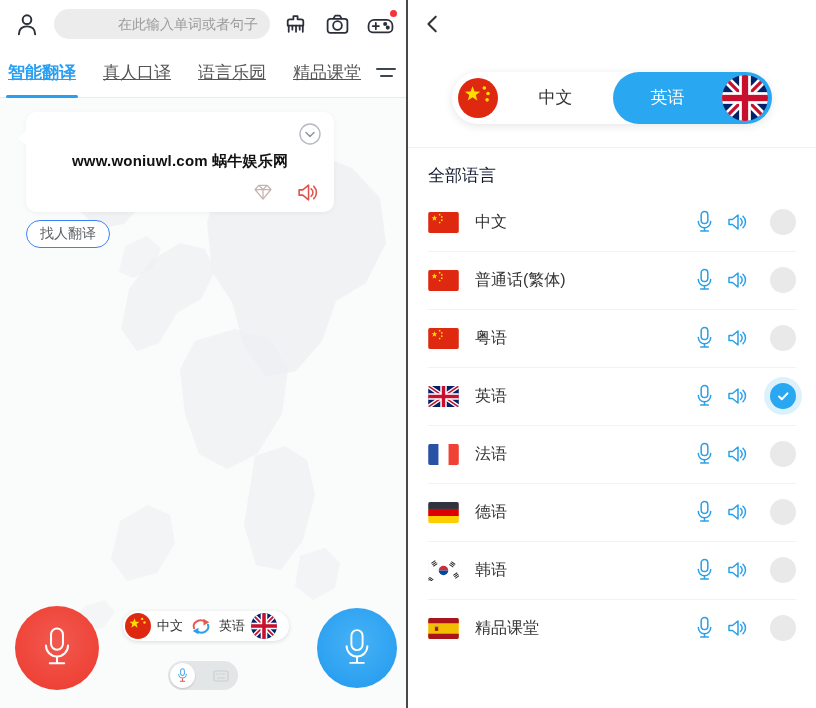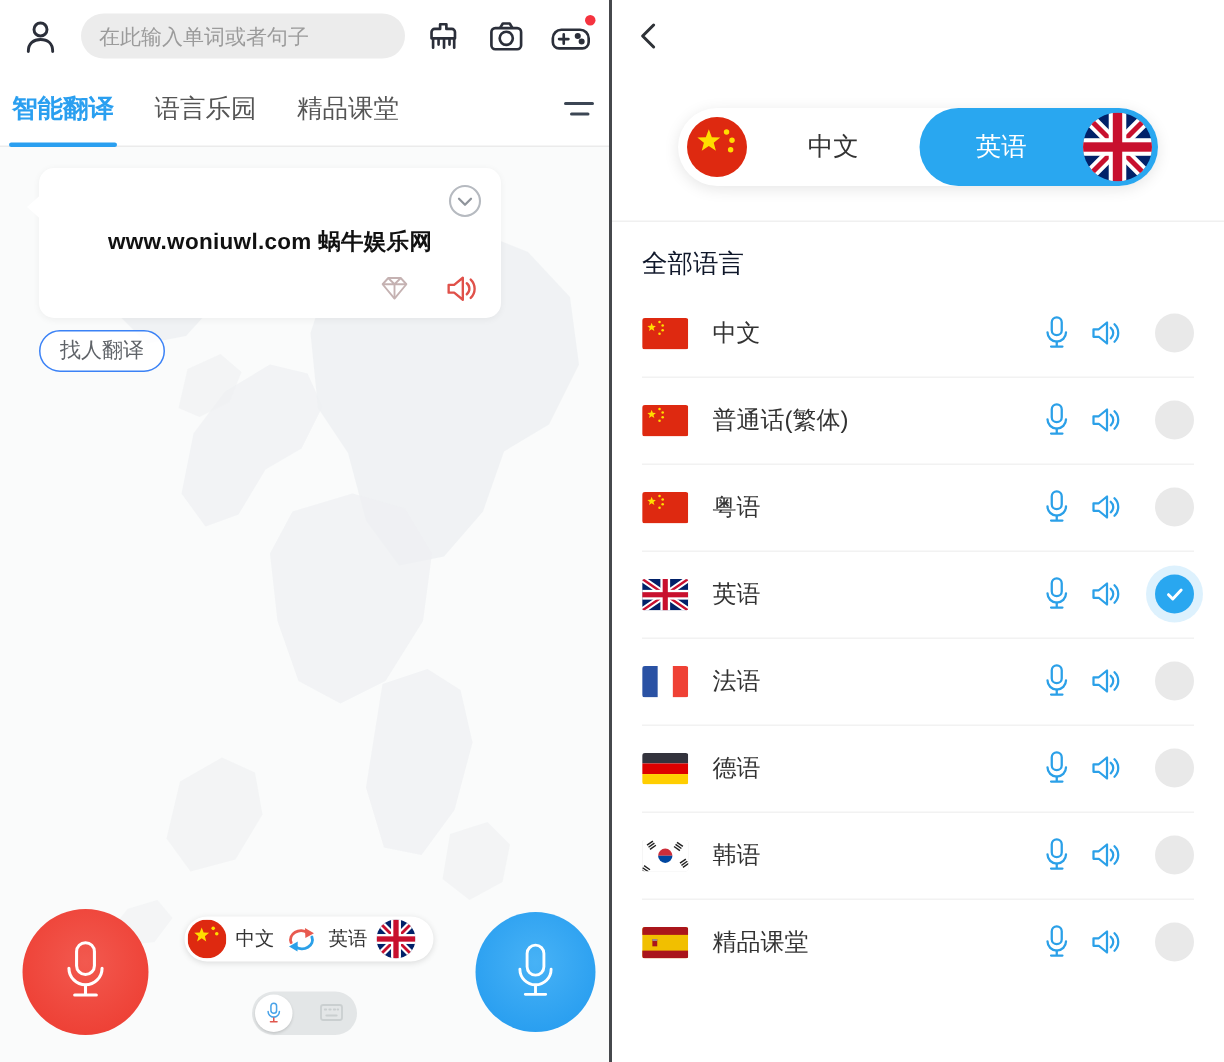--- a/index.html
+++ b/index.html
@@ -5,30 +5,30 @@
   * { margin:0; padding:0; box-sizing:border-box; }
   html,body { width:816px; height:708px; overflow:hidden; background:#fff;
     font-family:"Liberation Sans","DejaVu Sans",sans-serif; }
   .app { display:flex; width:816px; height:708px; }
 
   
   .left { width:406px; height:708px; position:relative; background:#fff; overflow:hidden; }
   .lheader { height:48px; display:flex; align-items:center; padding:0 12px 0 14px; background:#fff; }
   .icon-btn { display:inline-flex; align-items:center; justify-content:center; flex:none; }
   .search-input { width:216px; height:30px; background:#ececec; border:none; border-radius:15px;
-    margin-left:14px; padding:0 12px; font-size:14px; color:#333; outline:none; }
+    margin-left:14px; padding:0 12px; font-size:14px; color:#333; outline:none;text-align:right; }
   .search-input::placeholder { color:#9b9b9b; }
   .hdr-icons { margin-left:auto; display:flex; align-items:center; gap:17px; }
   .gamepad-wrap { position:relative; }
   .notif-dot { position:absolute; top:-2px; right:-3px; width:7px; height:7px; border-radius:50%; background:#f5333f; }
 
   .tabbar { height:50px; display:flex; align-items:center; padding:0 10px 0 8px;
     border-bottom:1px solid #ebebeb; background:#fff; }
   .tabs { display:flex; gap:27px; }
-  .tab { position:relative; font-size:17px; color:#555; height:50px; display:flex; align-items:center; cursor:pointer; }
+  .tab { position:relative; font-size:17px; color:#555; height:50px; display:flex; align-items:center; cursor:pointer;text-decoration:underline; }
   .tab.active { color:#2a9ff0; font-weight:bold; }
   .tab.active::after { content:""; position:absolute; left:-2px; right:-2px; bottom:0;
     height:3px; background:#2a9ff0; border-radius:2px; }
   .menu-icon { margin-left:auto; display:flex; flex-direction:column; align-items:center; gap:5px; }
   .menu-icon i { display:block; height:2px; background:#3c4654; border-radius:1px; }
   .menu-icon i:nth-child(1){ width:20px; }
   .menu-icon i:nth-child(2){ width:13px; }
 
   .lcontent { position:absolute; top:98px; left:0; right:0; bottom:0; background:#fafbfb; }
   .map { position:absolute; top:28px; left:0; width:406px; height:560px; }
@@ -134,20 +134,21 @@
               <circle cx="20" cy="15" r="1.1" fill="#2b2f3a"></circle>
           </svg>
           <span class="notif-dot"></span>
         </span>
       </span>
     </div>
 
     <div class="tabbar">
       <div class="tabs">
         <span class="tab active">智能翻译</span>
+        <span class="tab">真人口译</span>
         <span class="tab">语言乐园</span>
         <span class="tab">精品课堂</span>
       </div>
       <span class="menu-icon">
           <i></i>
           <i></i>
         </span>
     </div>
 
     <div class="lcontent">

